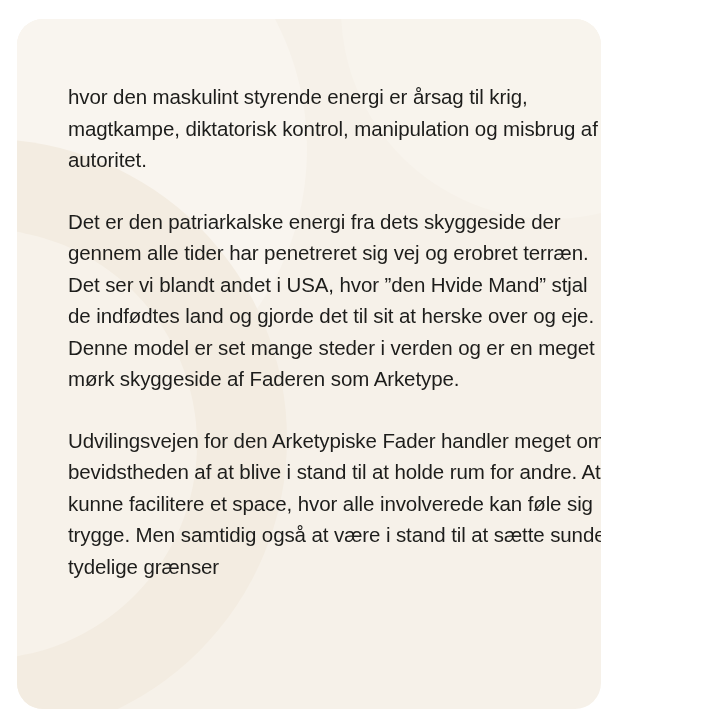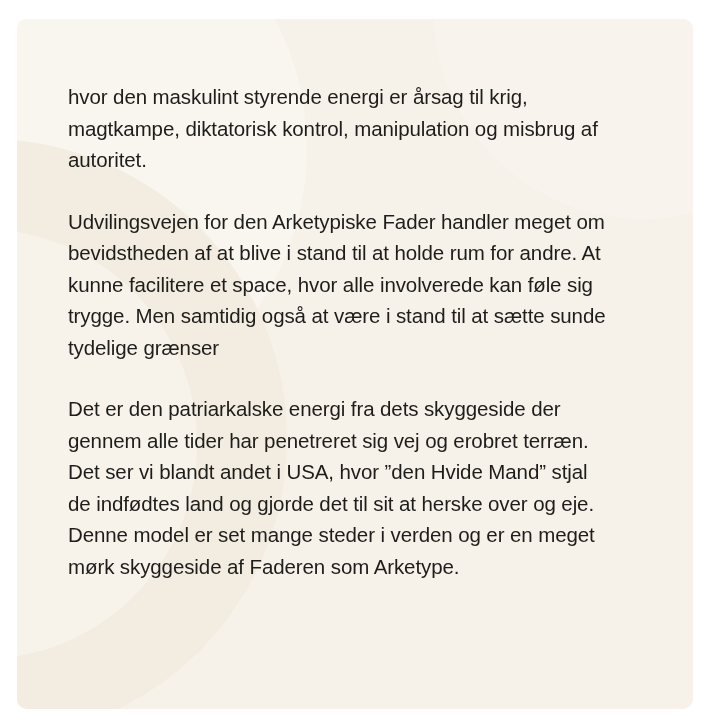--- a/index.html
+++ b/index.html
@@ -17,24 +17,24 @@
     width: 710px;
     height: 724px;
     overflow: hidden;
     background: #ffffff;
   }
   
   .card {
     position: absolute;
     left: 17px;
     top: 19px;
-    width: 676px;
+    width: 584px;
     height: 690px;
     background: #f6f1e9;
-    border-radius: 10px;
+    border-radius: 26px;
     overflow: hidden;
   }
   
   .swirl-a {
     position: absolute;
     left: -270px;
     top: -150px;
     width: 560px;
     height: 560px;
     border-radius: 50%;
@@ -90,17 +90,17 @@
 
 <div class="page">
   <div class="card">
     <div class="swirl-d"></div>
     <div class="swirl-a"></div>
     <div class="swirl-b"></div>
     <div class="swirl-c"></div>
 
     <div class="content">
       <p class="para">hvor den maskulint styrende energi er årsag til krig, magtkampe, diktatorisk kontrol, manipulation og misbrug af autoritet.</p>
+      <p class="para">Det er den patriarkalske energi fra dets skyggeside der gennem alle tider har penetreret sig vej og erobret terræn. Det ser vi blandt andet i USA, hvor ”den Hvide Mand” stjal de indfødtes land og gjorde det til sit at herske over og eje. Denne model er set mange steder i verden og er en meget mørk skyggeside af Faderen som Arketype.</p>
       <p class="para">Udvilingsvejen for den Arketypiske Fader handler meget om bevidstheden af at blive i stand til at holde rum for andre. At kunne facilitere et space, hvor alle involverede kan føle sig trygge. Men samtidig også at være i stand til at sætte sunde tydelige grænser</p>
-      <p class="para">Det er den patriarkalske energi fra dets skyggeside der gennem alle tider har penetreret sig vej og erobret terræn. Det ser vi blandt andet i USA, hvor ”den Hvide Mand” stjal de indfødtes land og gjorde det til sit at herske over og eje. Denne model er set mange steder i verden og er en meget mørk skyggeside af Faderen som Arketype.</p>
     </div>
   </div>
 </div>
 
 </body></html>

